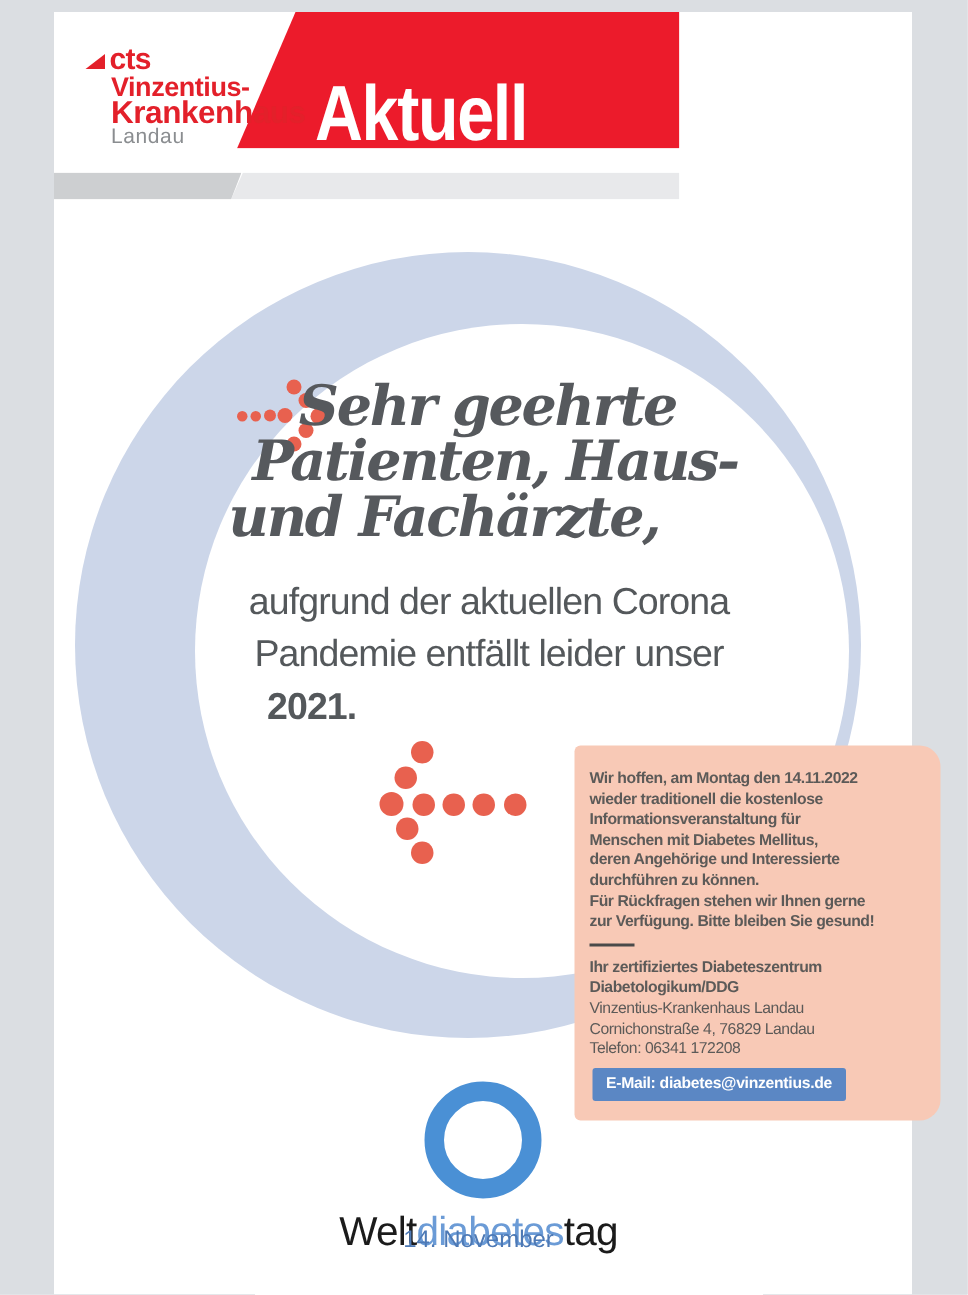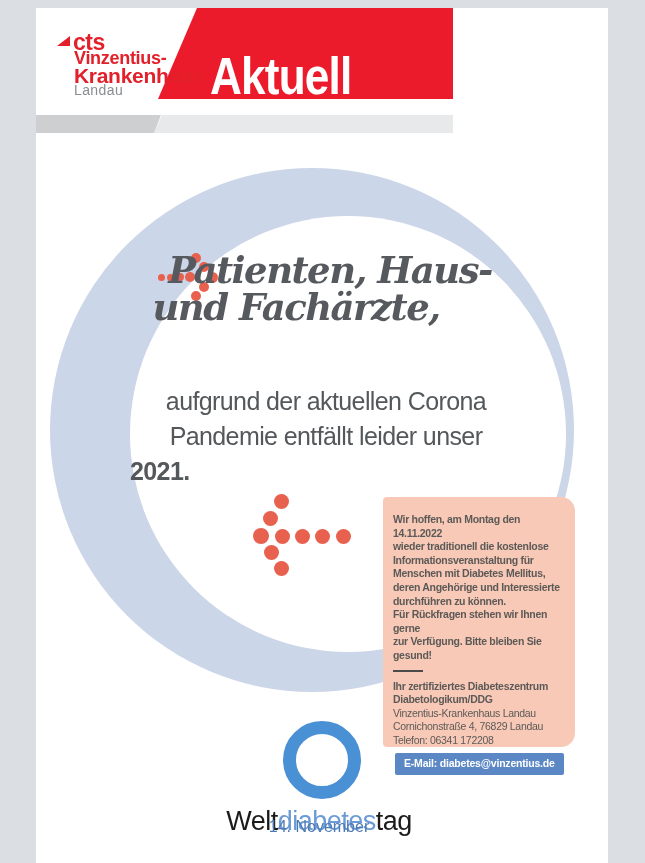--- a/index.html
+++ b/index.html
@@ -32,42 +32,42 @@
           letter-spacing:-1px;transform:scaleX(.85);transform-origin:left center;
           display:inline-block;white-space:nowrap;}
   #strip-light{left:154px;top:115px;width:299px;height:18px;background:var(--strip_light);
           clip-path:polygon(8px 0,100% 0,100% 100%,0 100%);}
   #strip-dark{left:36px;top:115px;width:125px;height:18px;background:var(--strip_dark);
           clip-path:polygon(0 0,125px 0,118px 100%,0 100%);}
 
   .logo-line{color:var(--logo_red);font-weight:600;white-space:nowrap;}
   #cts-triangle{left:57px;top:36px;width:0;height:0;
           border-bottom:10px solid var(--logo_red);border-left:13px solid transparent;}
-  #cts-brand{left:73px;top:29px;font-size:23px;font-weight:700;letter-spacing:-.5px;}
+  #cts-brand{left:73px;top:29px;font-size:20px;font-weight:700;letter-spacing:-.5px;}
   #logo-l1{left:74px;top:48px;font-size:18px;letter-spacing:-.3px;}
   #logo-l2{left:74px;top:64px;font-size:21px;letter-spacing:-.3px;}
   #logo-city{left:74px;top:82px;font-size:14px;color:var(--landau_gray);font-weight:400;letter-spacing:.4px;}
 
   
   #ring{left:50px;top:168px;width:524px;height:524px;border-radius:50%;background:var(--ring_lavender);}
   #inner-circle{left:130px;top:216px;width:436px;height:436px;border-radius:50%;background:#fff;}
 
   .dot{position:absolute;border-radius:50%;background:var(--dot_red);}
 
   
   #greeting{left:140px;top:252px;width:370px;text-align:center;
       font-family:"DejaVu Serif","Liberation Serif",serif;font-style:italic;font-weight:700;
       color:#56595d;font-size:37px;line-height:37px;letter-spacing:-1.5px;white-space:nowrap;}
   #message{left:130px;top:384px;width:392px;text-align:center;color:var(--text_gray);
       font-size:25px;line-height:35px;letter-spacing:-.6px;white-space:nowrap;}
   #message .bold{font-weight:700;letter-spacing:-.4px;}
-  #message-year{text-align:left;font-weight:700;}
+  #message-year{text-align:left;margin-left:48px;font-weight:700;}
 
   
-  #info-box{left:383px;top:497px;width:192px;height:250px;background:var(--box_pink);
+  #info-box{left:383px;top:497px;width:244px;height:250px;background:var(--box_pink);
       border-radius:4px 14px 14px 4px;box-sizing:border-box;padding:16px 8px 0 10px;
       color:var(--box_text_gray);font-size:10.5px;line-height:13.6px;letter-spacing:-.3px;}
   #info-paragraph{font-weight:700;white-space:pre-line;}
   #info-divider{width:30px;height:2px;background:#4a4a4a;margin:7px 0 8px 0;}
   #contact-bold{font-weight:700;white-space:pre-line;}
   #contact-regular{font-weight:400;white-space:pre-line;}
   #email-chip{display:inline-block;margin:5px 0 0 2px;background:var(--email_blue);
       color:#fff;font-weight:700;font-size:10.5px;padding:4px 9px 5px 9px;border-radius:2px;
       letter-spacing:-.2px;white-space:nowrap;text-align:center;}
 
@@ -107,20 +107,21 @@
     <div class="dot" style="left:176px;top:273px;width:8px;height:8px;"></div>
     <div class="dot" style="left:185px;top:272px;width:10px;height:10px;"></div>
     <div class="dot" style="left:191px;top:253px;width:10px;height:10px;"></div>
     <div class="dot" style="left:199px;top:262px;width:10px;height:10px;"></div>
     <div class="dot" style="left:207px;top:272px;width:11px;height:11px;"></div>
     <div class="dot" style="left:199px;top:282px;width:10px;height:10px;"></div>
     <div class="dot" style="left:191px;top:291px;width:10px;height:10px;"></div>
   </div>
 
   <div class="abs" id="greeting">
+    <div>Sehr geehrte</div>
     <div style="margin-left:10px;">Patienten, Haus-</div>
     <div style="margin-left:-58px;">und Fachärzte,</div>
   </div>
 
   <div class="abs" id="message">
     <div>aufgrund der aktuellen Corona</div>
     <div>Pandemie entfällt leider unser</div>
     <div id="message-year">2021.</div>
   </div>
 

